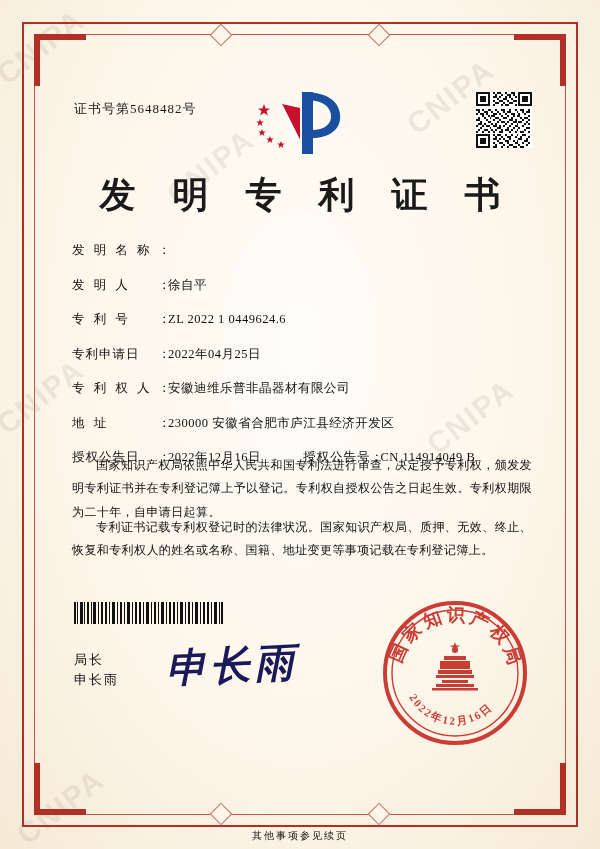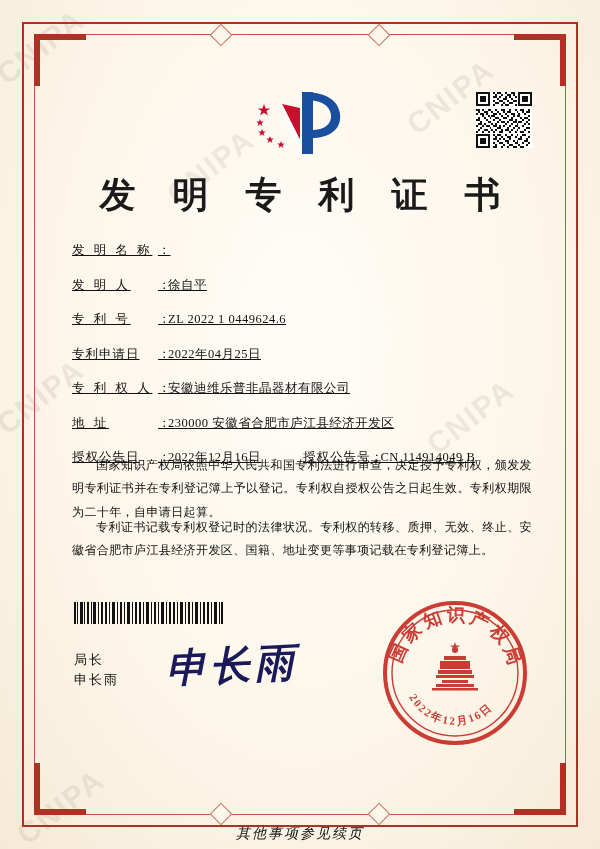--- a/index.html
+++ b/index.html
@@ -86,21 +86,21 @@
     font-size:36px;
     letter-spacing:14px;
     color:#1a1a1a;
     font-family:"Liberation Serif", serif;
     font-weight:bold;
     text-indent:14px;
   }
 
   .fields{
     position:absolute;left:26px;right:20px;top:196px;
-    font-size:12.5px;color:#111;text-decoration:underline;
+    font-size:12.5px;color:#111;
   }
   .row{
     display:flex;
     align-items:baseline;
     margin-bottom:17px;
     line-height:1.4;
   }
   .label{
     width:86px;
     flex:0 0 86px;
@@ -167,23 +167,22 @@
 
   .pageno{
     position:absolute;left:0;right:0;top:718px;
     text-align:center;
     font-size:12px;color:#111;
     letter-spacing:1px;
   }
   .footnote{
     position:absolute;left:0;right:0;bottom:6px;
     text-align:center;
-    font-size:14px;color:#111;
+    font-size:10px;color:#111;
     letter-spacing:2px;
-    font-style:italic;
   }
 </style>
 </head>
 <body>
 
 <div class="page">
 
   <div class="wm" style="left:-10px;top:30px;">CNIPA</div>
   <div class="wm" style="left:160px;top:150px;">CNIPA</div>
   <div class="wm" style="left:400px;top:80px;">CNIPA</div>
@@ -199,20 +198,21 @@
   <div class="deco-corner dc-bl"></div>
   <div class="deco-corner dc-br"></div>
 
   <div class="orn" style="left:213px;top:27px;background:#fdf6ea;"></div>
   <div class="orn" style="right:213px;top:27px;background:#fdf6ea;"></div>
   <div class="orn" style="left:213px;bottom:27px;background:#fdf6ea;"></div>
   <div class="orn" style="right:213px;bottom:27px;background:#fdf6ea;"></div>
 
   <div class="content">
 
+    <div class="cert-no">证书号第5648482号</div>
 
     <div class="qr">
       <svg width="56" height="56" viewBox="0 0 29 29" shape-rendering="crispEdges">
         <rect width="29" height="29" fill="#fff"></rect>
         <g fill="#111">
           <rect x="0" y="0" width="7" height="7"></rect>
             <rect x="1" y="1" width="5" height="5" fill="#fff"></rect>
             <rect x="2" y="2" width="3" height="3"></rect>
           <rect x="22" y="0" width="7" height="7"></rect>
             <rect x="23" y="1" width="5" height="5" fill="#fff"></rect>
@@ -453,21 +453,21 @@
         <div class="colon">：</div>
         <div class="value">2022年12月16日</div>
         <div class="label2">授权公告号</div>
         <div class="colon">：</div>
         <div class="value2">CN 114914049 B</div>
       </div>
 
     </div>
 
     <div class="para para1">国家知识产权局依照中华人民共和国专利法进行审查，决定授予专利权，颁发发明专利证书并在专利登记簿上予以登记。专利权自授权公告之日起生效。专利权期限为二十年，自申请日起算。</div>
-    <div class="para para2">专利证书记载专利权登记时的法律状况。专利权的转移、质押、无效、终止、安徽省合肥市庐江县经济开发区、国籍、地址变更等事项记载在专利登记簿上。</div>
+    <div class="para para2">专利证书记载专利权登记时的法律状况。国家知识产权局、质押、无效、终止、恢复和专利权人的姓名或名称、国籍、地址变更等事项记载在专利登记簿上。</div>
 
     <div class="barcode">
       <svg width="150" height="22" shape-rendering="crispEdges">
         <rect width="150" height="22" fill="#fdf6ea"></rect>
         <g fill="#111">
           <rect x="0" y="0" width="2" height="22"></rect>
             <rect x="3" y="0" width="1" height="22"></rect>
           <rect x="6" y="0" width="3" height="22"></rect>
             <rect x="10" y="0" width="1" height="22"></rect>
           <rect x="13" y="0" width="2" height="22"></rect>

